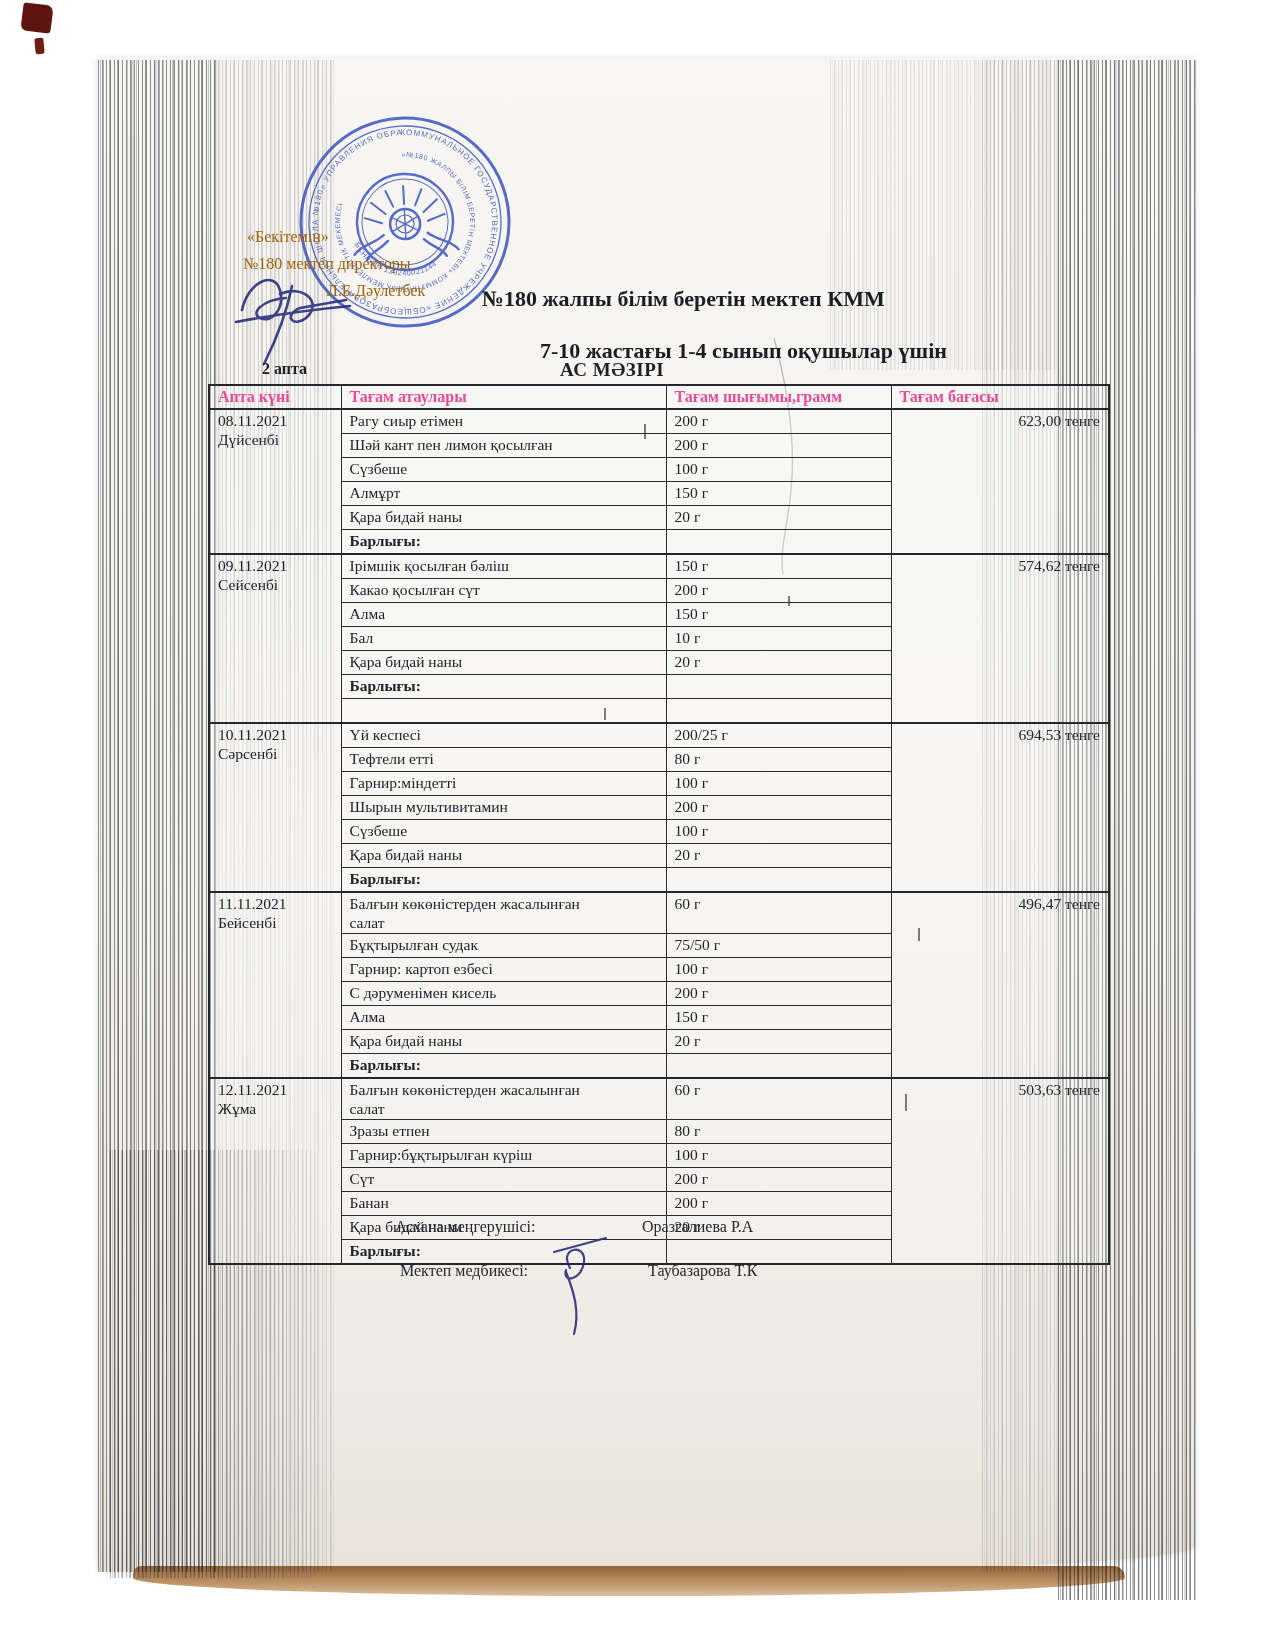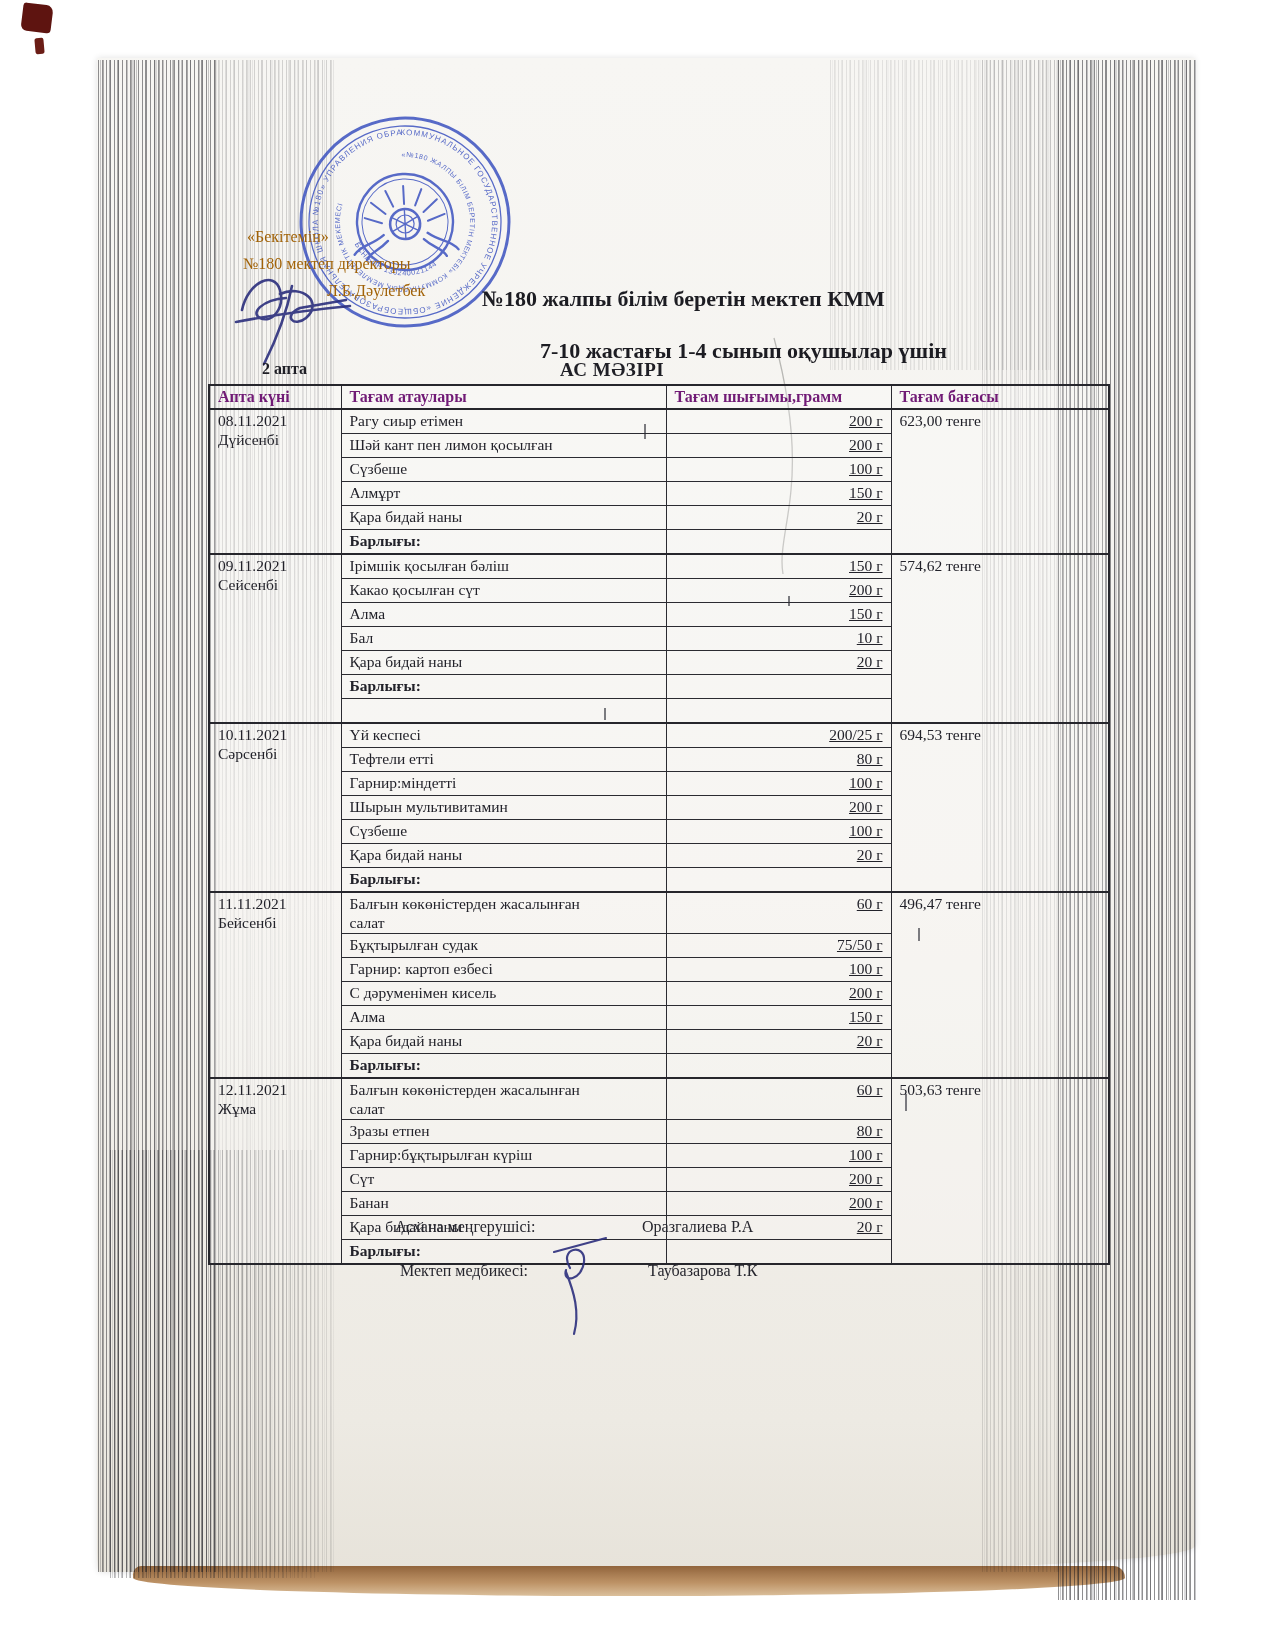--- a/index.html
+++ b/index.html
@@ -39,26 +39,26 @@
   .title-line{font-size:22px;font-weight:bold;color:#1c1c22;}
   .week-label{font-size:16px;font-weight:bold;}
   .menu-title{font-size:19px;font-weight:bold;letter-spacing:.5px;}
   
   table.menu{position:absolute;left:208px;top:384px;border-collapse:collapse;table-layout:fixed;
              border:2px solid #26262c;background:rgba(255,255,255,.25);}
   .menu td,.menu th{border:1px solid #2b2b31;font-size:15.5px;line-height:19px;
              padding:1px 8px;vertical-align:top;color:#22222a;white-space:pre-line;
              font-family:"Liberation Serif","DejaVu Serif",serif;overflow:hidden;}
   .menu th{font-weight:bold;font-size:16px;text-align:left;height:20px;
-             border-bottom:2px solid #26262c;color:#701a75;white-space:nowrap;}
+             border-bottom:2px solid #26262c;color:#ec4899;white-space:nowrap;}
   .menu td{height:21px;}
   .menu tr.section-start td{border-top:2px solid #26262c;}
   .day-cell{font-size:15.5px;color:#24242c;}
-  .amount-cell{text-align:right;text-decoration:underline;}
-  .price-cell{vertical-align:bottom;text-align:left;padding-bottom:20px;font-size:15.5px;border-radius:23px;}
+  .amount-cell{text-align:left;}
+  .price-cell{vertical-align:bottom;text-align:right;padding-bottom:20px;font-size:15.5px;border-radius:23px;}
   tr.day-4-start .price-cell{padding-bottom:4px;}
   tr.day-5-start .price-cell{padding-bottom:52px;}
   .total-cell{font-weight:bold;color:#15151a;}
   
   .footer-label,.footer-value{font-size:16px;color:#26262e;}
   
   .stamp{position:absolute;left:295px;top:112px;width:220px;height:220px;opacity:.85;
          transform:rotate(-3deg);}
   .sig{position:absolute;}
   .scratch{position:absolute;}

